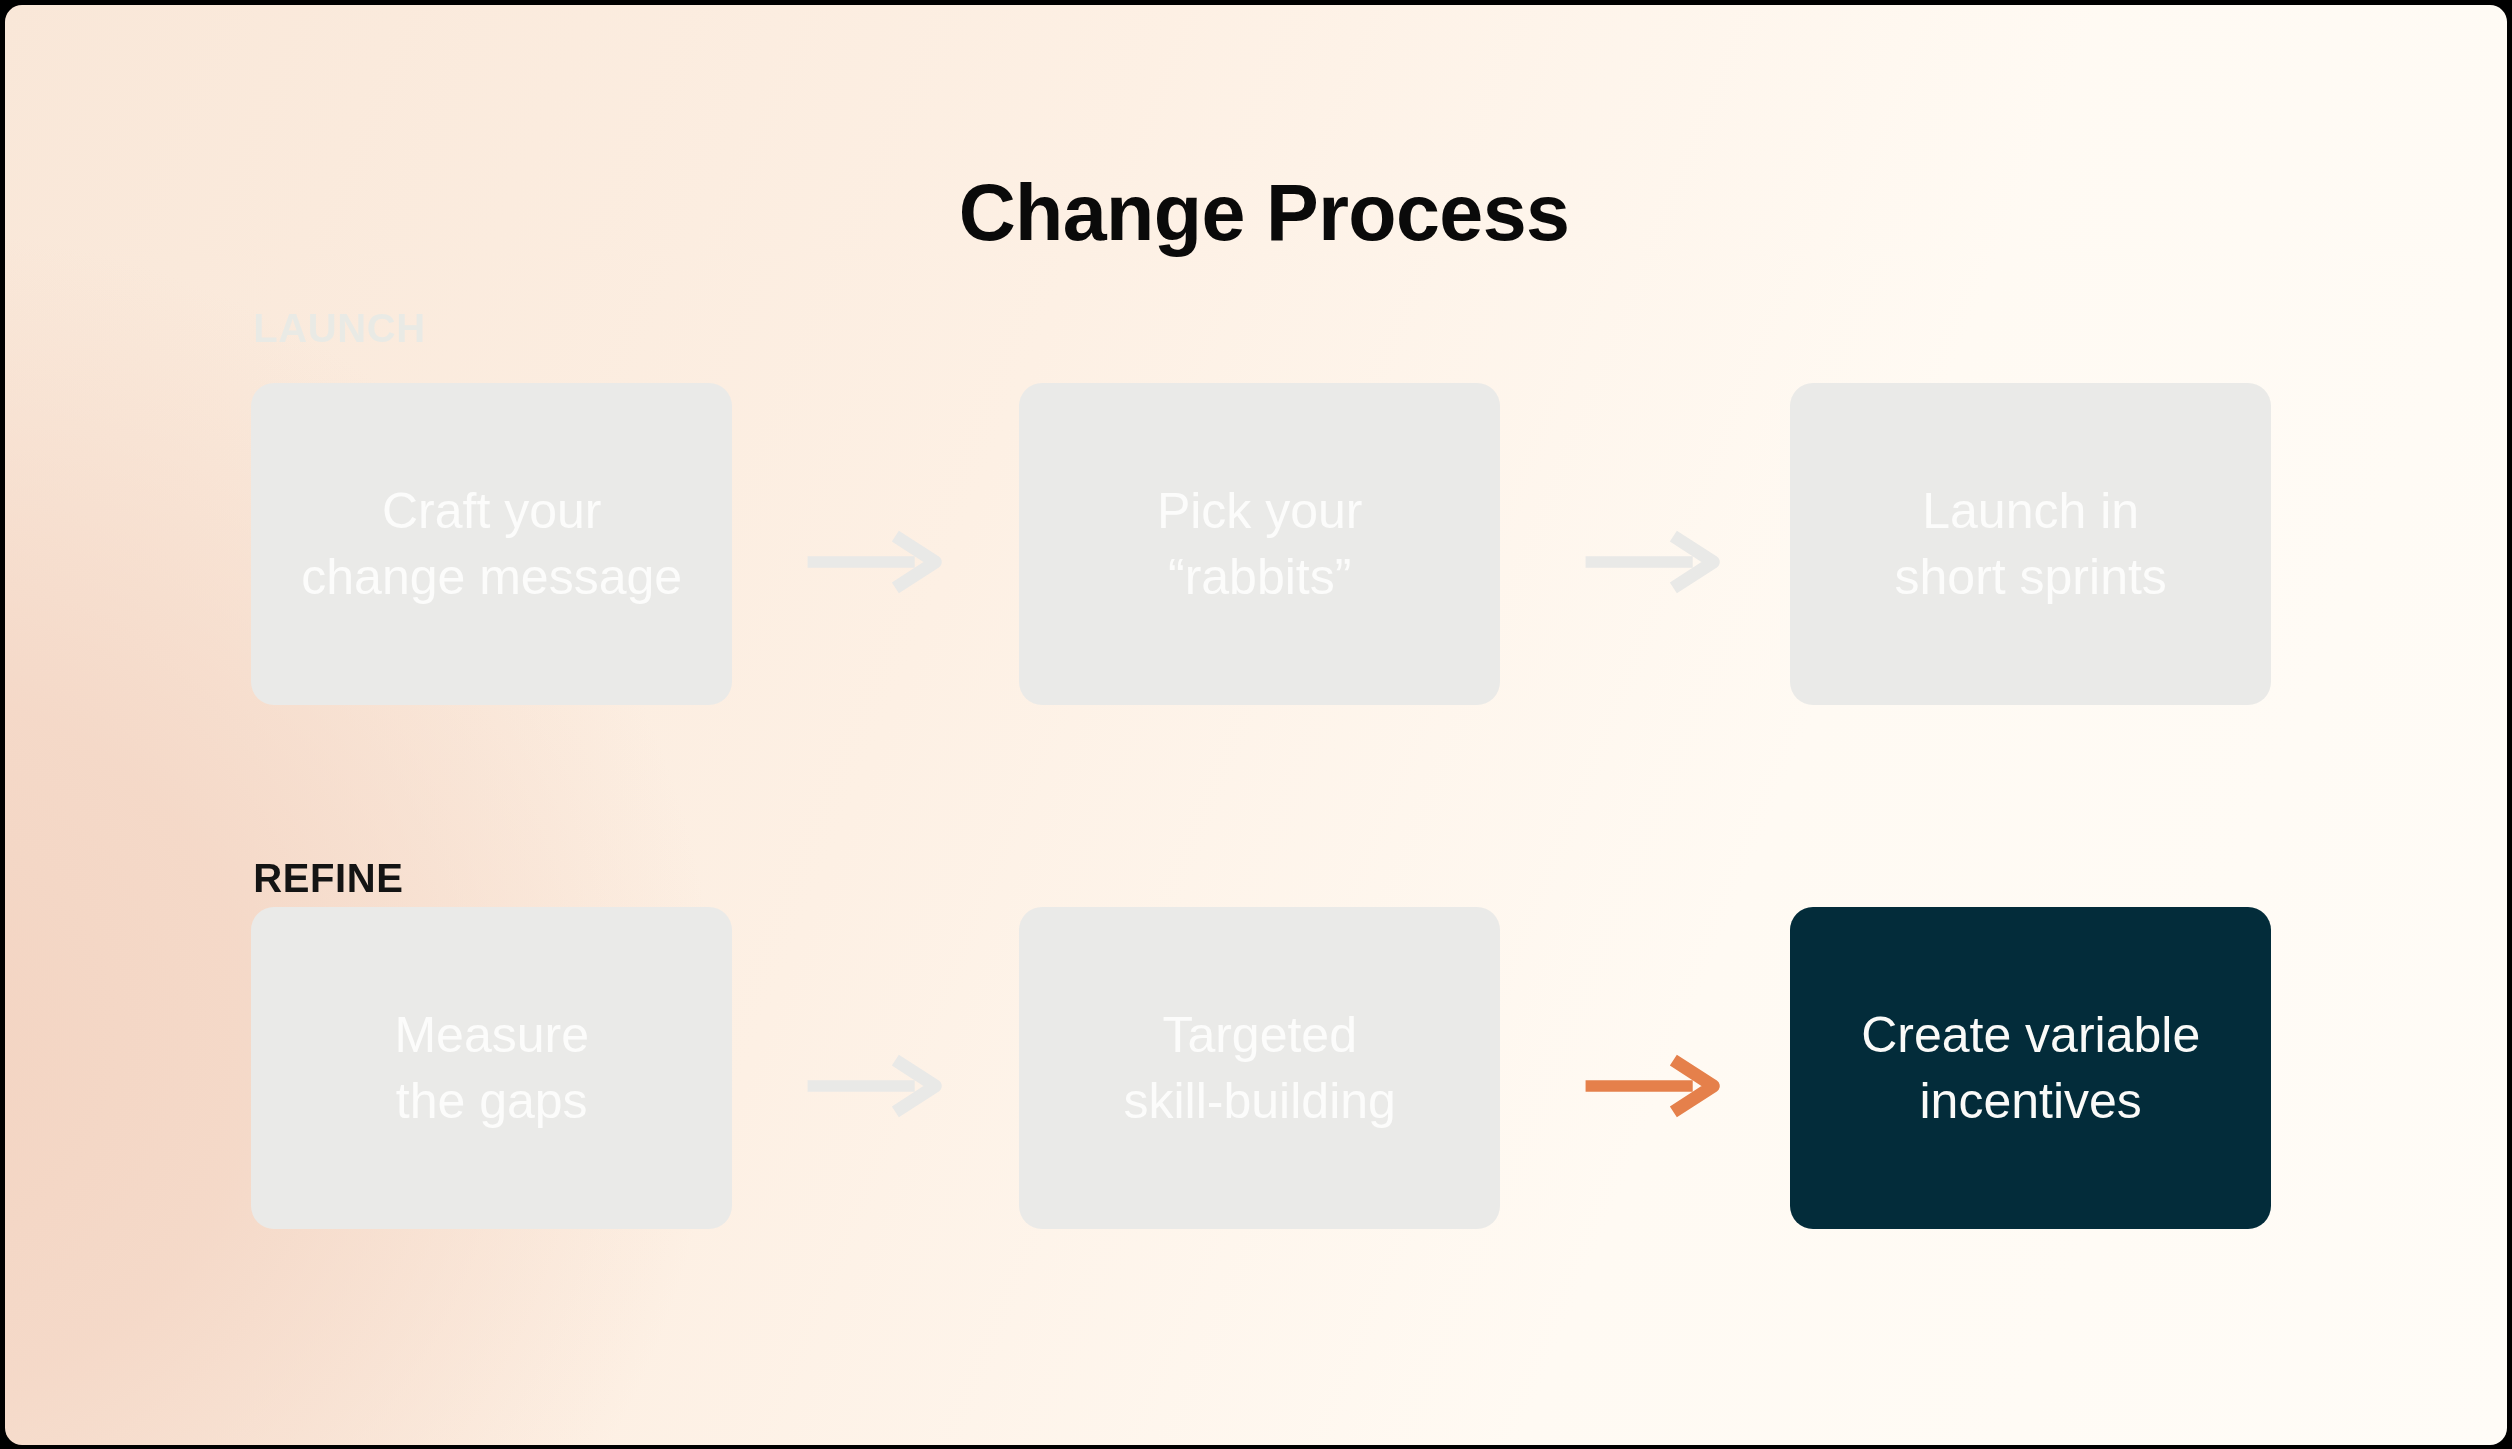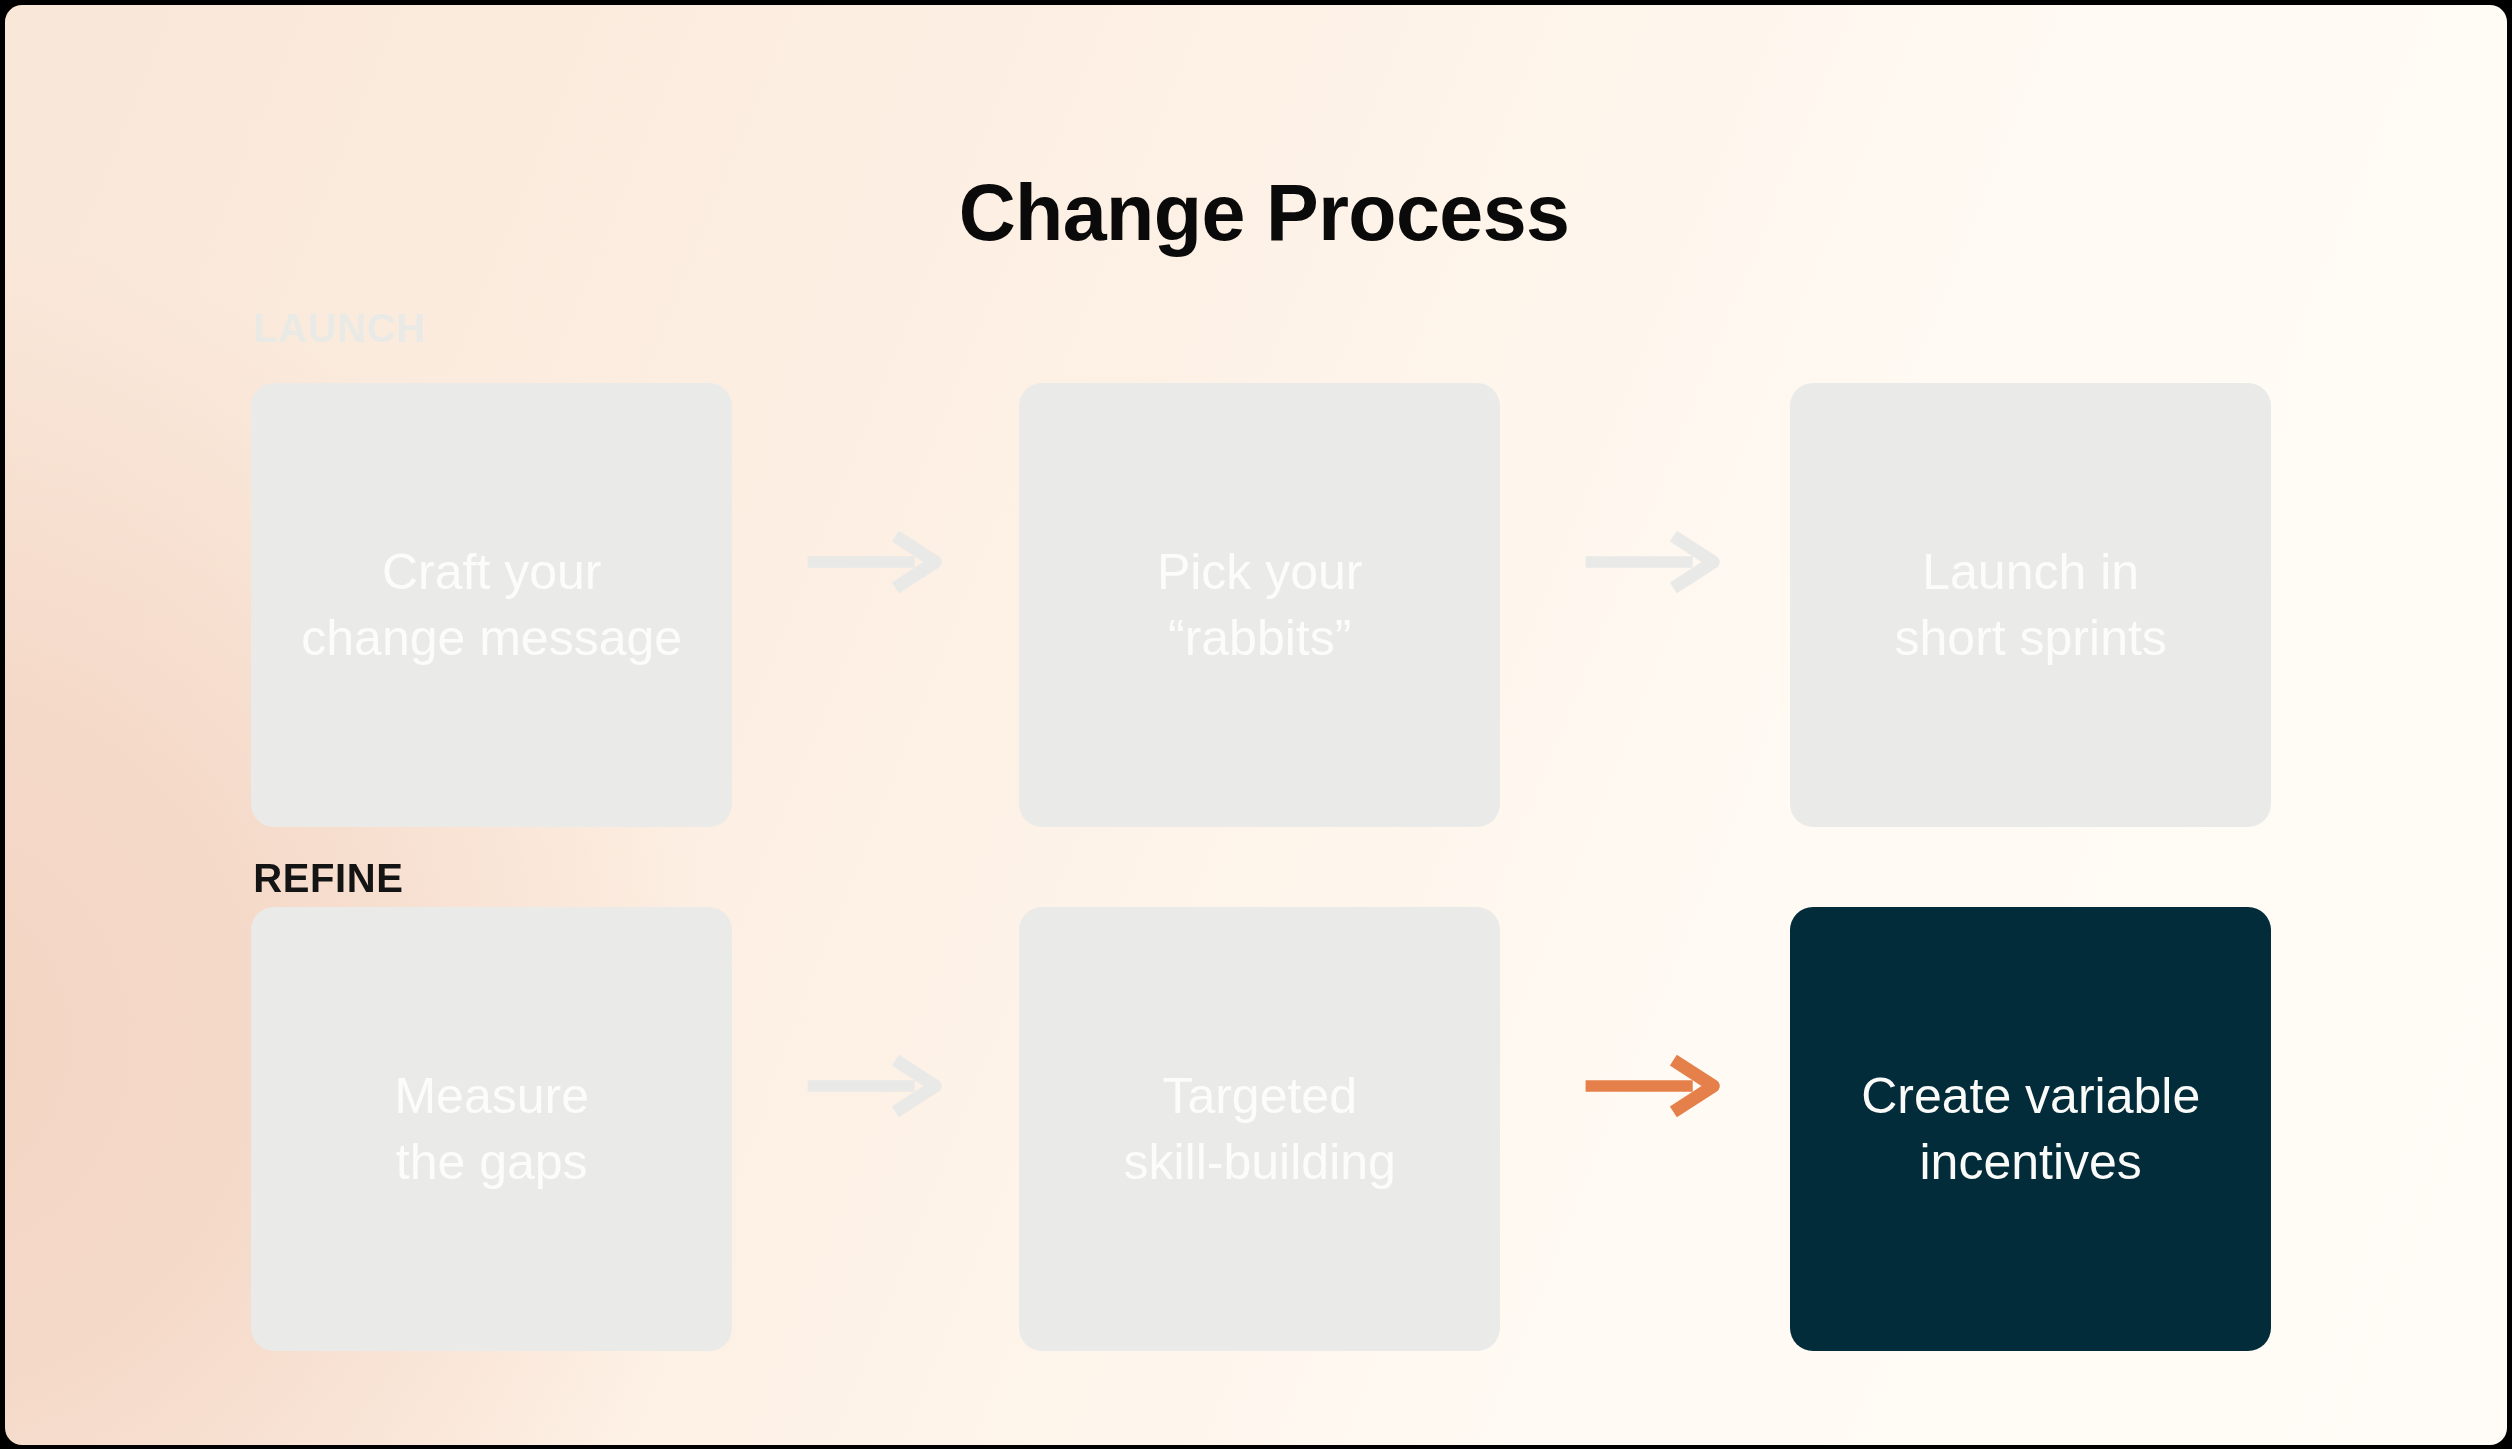--- a/index.html
+++ b/index.html
@@ -41,21 +41,21 @@
     left: 248px;
     font-size: 40px;
     font-weight: bold;
     letter-spacing: 0.6px;
   }
   .row-label.launch { top: 301px; color: #e9eae5; }
   .row-label.refine { top: 831px; color: #141414; margin-top: 20px; }
   .step {
     position: absolute;
     width: 481px;
-    height: 444px;
+    height: 322px;
     border-radius: 23px;
     background: #eaeae8;
     display: flex;
     align-items: center;
     justify-content: center;
     text-align: center;
     font-size: 50px;
     line-height: 1.32;
     color: #fcfcfb;
     white-space: pre-line;

